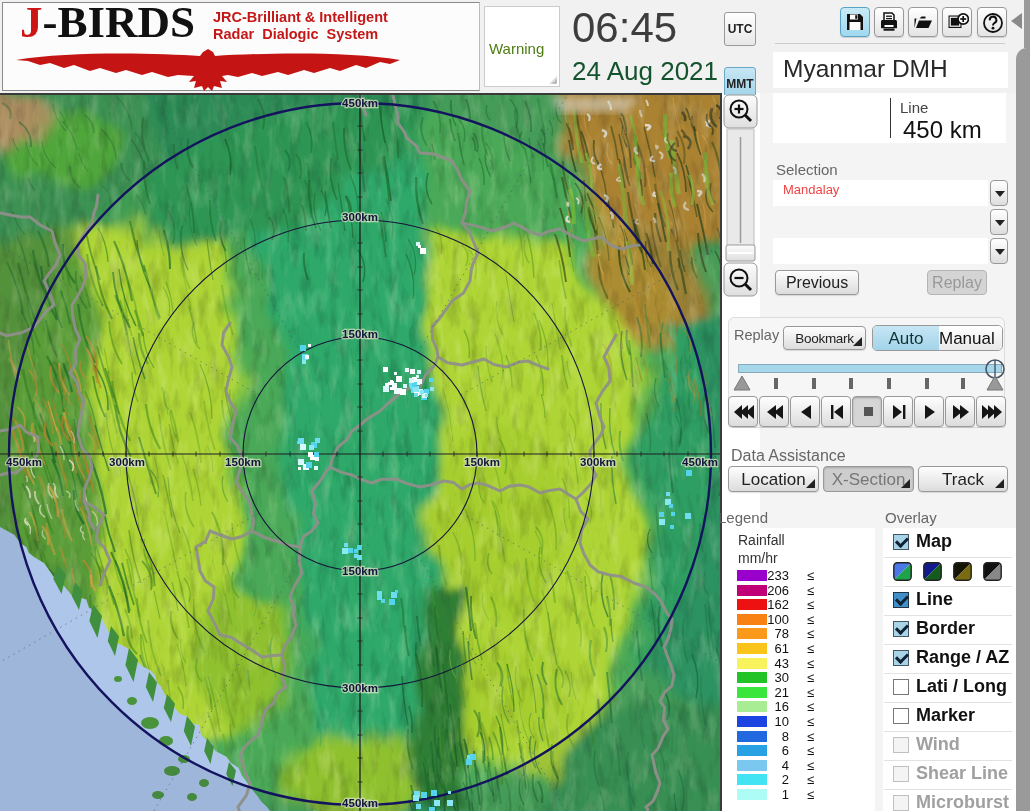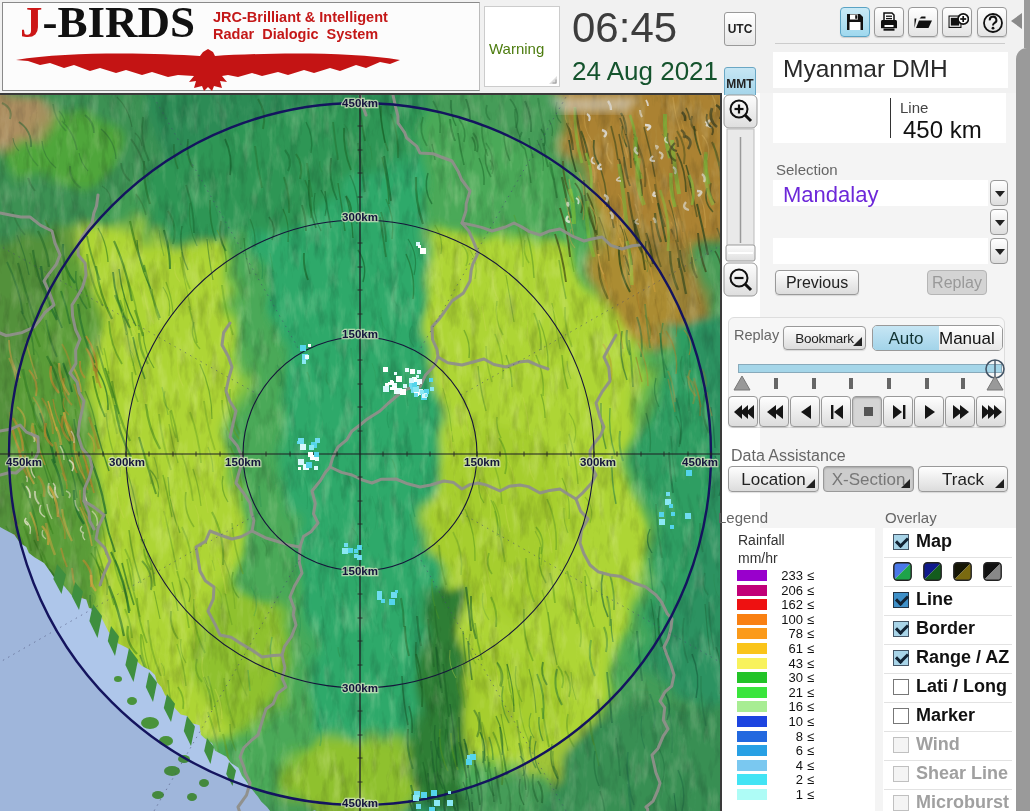--- a/index.html
+++ b/index.html
@@ -22,39 +22,39 @@
 .tbtn svg{position:absolute;left:4px;top:4px}
 #savebtn{background:linear-gradient(#c9eaf6,#9fd8ee);border-color:#5aa3c4}
 #mdmh{position:absolute;left:773px;top:52px;width:235px;height:36px;background:#fff;font-size:24.5px;color:#2a2a2a;padding:3px 0 0 10px}
 #tsep{position:absolute;left:775px;top:43px;width:230px;height:1px;background:#ccc}
 #panel{position:absolute;left:760px;top:93px;width:256px;height:718px;background:#f4f4f4}
 #grayedge{position:absolute;left:1016px;top:48px;width:14px;height:763px;background:#9a9a9a;border-radius:11px 0 0 0}
 #grayedge2{position:absolute;left:1024px;top:0px;width:6px;height:48px;background:#9a9a9a}
 #collarrow{position:absolute;left:1011px;top:13px;width:0;height:0;border-top:8px solid transparent;border-bottom:8px solid transparent;border-right:11px solid #8a8a8a}
 .panellabel{position:absolute;color:#666;font-size:15px}
 .whitebox{position:absolute;background:#fff}
-.combo{position:absolute;left:773px;height:26px;background:#fff;width:215px;font-size:22px;color:#6d28d9;padding:2px 0 0 10px}
+.combo{position:absolute;left:773px;height:26px;background:#fff;width:215px;font-size:13px;color:#ef4444;padding:2px 0 0 10px}
 .cbtn{position:absolute;left:990px;width:18px;height:26px;border:1px solid #999;border-radius:4px;background:linear-gradient(#fff,#ddd)}
 .cbtn:after{content:"";position:absolute;left:4px;top:10px;border-left:5px solid transparent;border-right:5px solid transparent;border-top:6px solid #222}
 .pbtn{position:absolute;border:1px solid #999;border-radius:4px;background:linear-gradient(#fefefe,#dcdcdc);
  font-size:16px;color:#222;text-align:center;box-shadow:0 1px 1px rgba(0,0,0,.12)}
 .fold:after{content:"";position:absolute;right:3px;bottom:3px;border-left:9px solid transparent;border-bottom:9px solid #222}
 .pressed{background:#cdcdcd!important;color:#777!important;box-shadow:inset 0 1px 2px rgba(0,0,0,.2)}
 .disabled{background:#d4d4d4!important;color:#999!important;border-color:#b5b5b5!important;box-shadow:none}
 .ovrow{position:absolute;left:884px;width:130px;height:22px}
 .ovrow .cb{position:absolute;left:9px;top:1px;width:16px;height:16px;border:1px solid #777;background:#fff}
 .ovrow .txt{position:absolute;left:32px;top:-2px;font-size:18px;font-weight:bold;color:#111;white-space:nowrap}
 .ovrow.dis .txt{color:#a0a0a0}
 .ovrow.dis .cb{border-color:#c0c0c0;background:#f4f4f4}
 .cb.checked{background:#a8d4e8;border-color:#456}
 .cb.checked:after{content:"";position:absolute;left:2px;top:2px;width:9px;height:5px;border-left:3px solid #123;border-bottom:3px solid #123;transform:rotate(-45deg)}
 .sep{position:absolute;left:884px;width:128px;height:1px;background:#e2e2e2}
 .legrow{position:absolute;left:737px;height:11px;width:130px;font-size:13px;color:#111}
 .legrow .sw{position:absolute;left:0;top:0;width:30px;height:11px}
-.legrow .val{position:absolute;left:34px;top:-2px;width:32px;text-align:right}
+.legrow .val{position:absolute;left:20px;top:-2px;width:32px;text-align:right}
 .legrow .leq{position:absolute;left:70px;top:-2px;font-size:13px}
 </style></head><body>
 <div id="root">
 <div id="topbar"></div>
 <div id="logobox"></div>
 <div id="jbirds"><span class="j">J</span>-BIRDS</div>
 <div class="jrc" style="top:9px">JRC-Brilliant &amp; Intelligent</div>
 <div class="jrc" style="top:26px">Radar&nbsp; Dialogic&nbsp; System</div>
 <svg class="abs" style="left:8px;top:44px" width="400" height="60" viewBox="0 0 400 60">
       <path d="M8,16 C60,7 150,9 192,12 L195,8 L200,5 L205,8 L207,12 C252,9 340,7 392,16 L382,20 L372,18 L358,24 L348,21 L332,27 L322,24 L306,29 L296,26 L280,31 L270,28 L254,32 L244,29 L230,33 L220,31 L214,32 L219,38 L212,37 L214,44 L206,42 L204,47 L200,43 L196,47 L194,42 L186,44 L188,37 L181,38 L186,32 L170,31 L160,33 L144,28 L134,31 L118,26 L108,29 L92,24 L82,27 L66,21 L56,24 L42,19 L32,21 L20,17 Z" fill="#c41414"></path>

